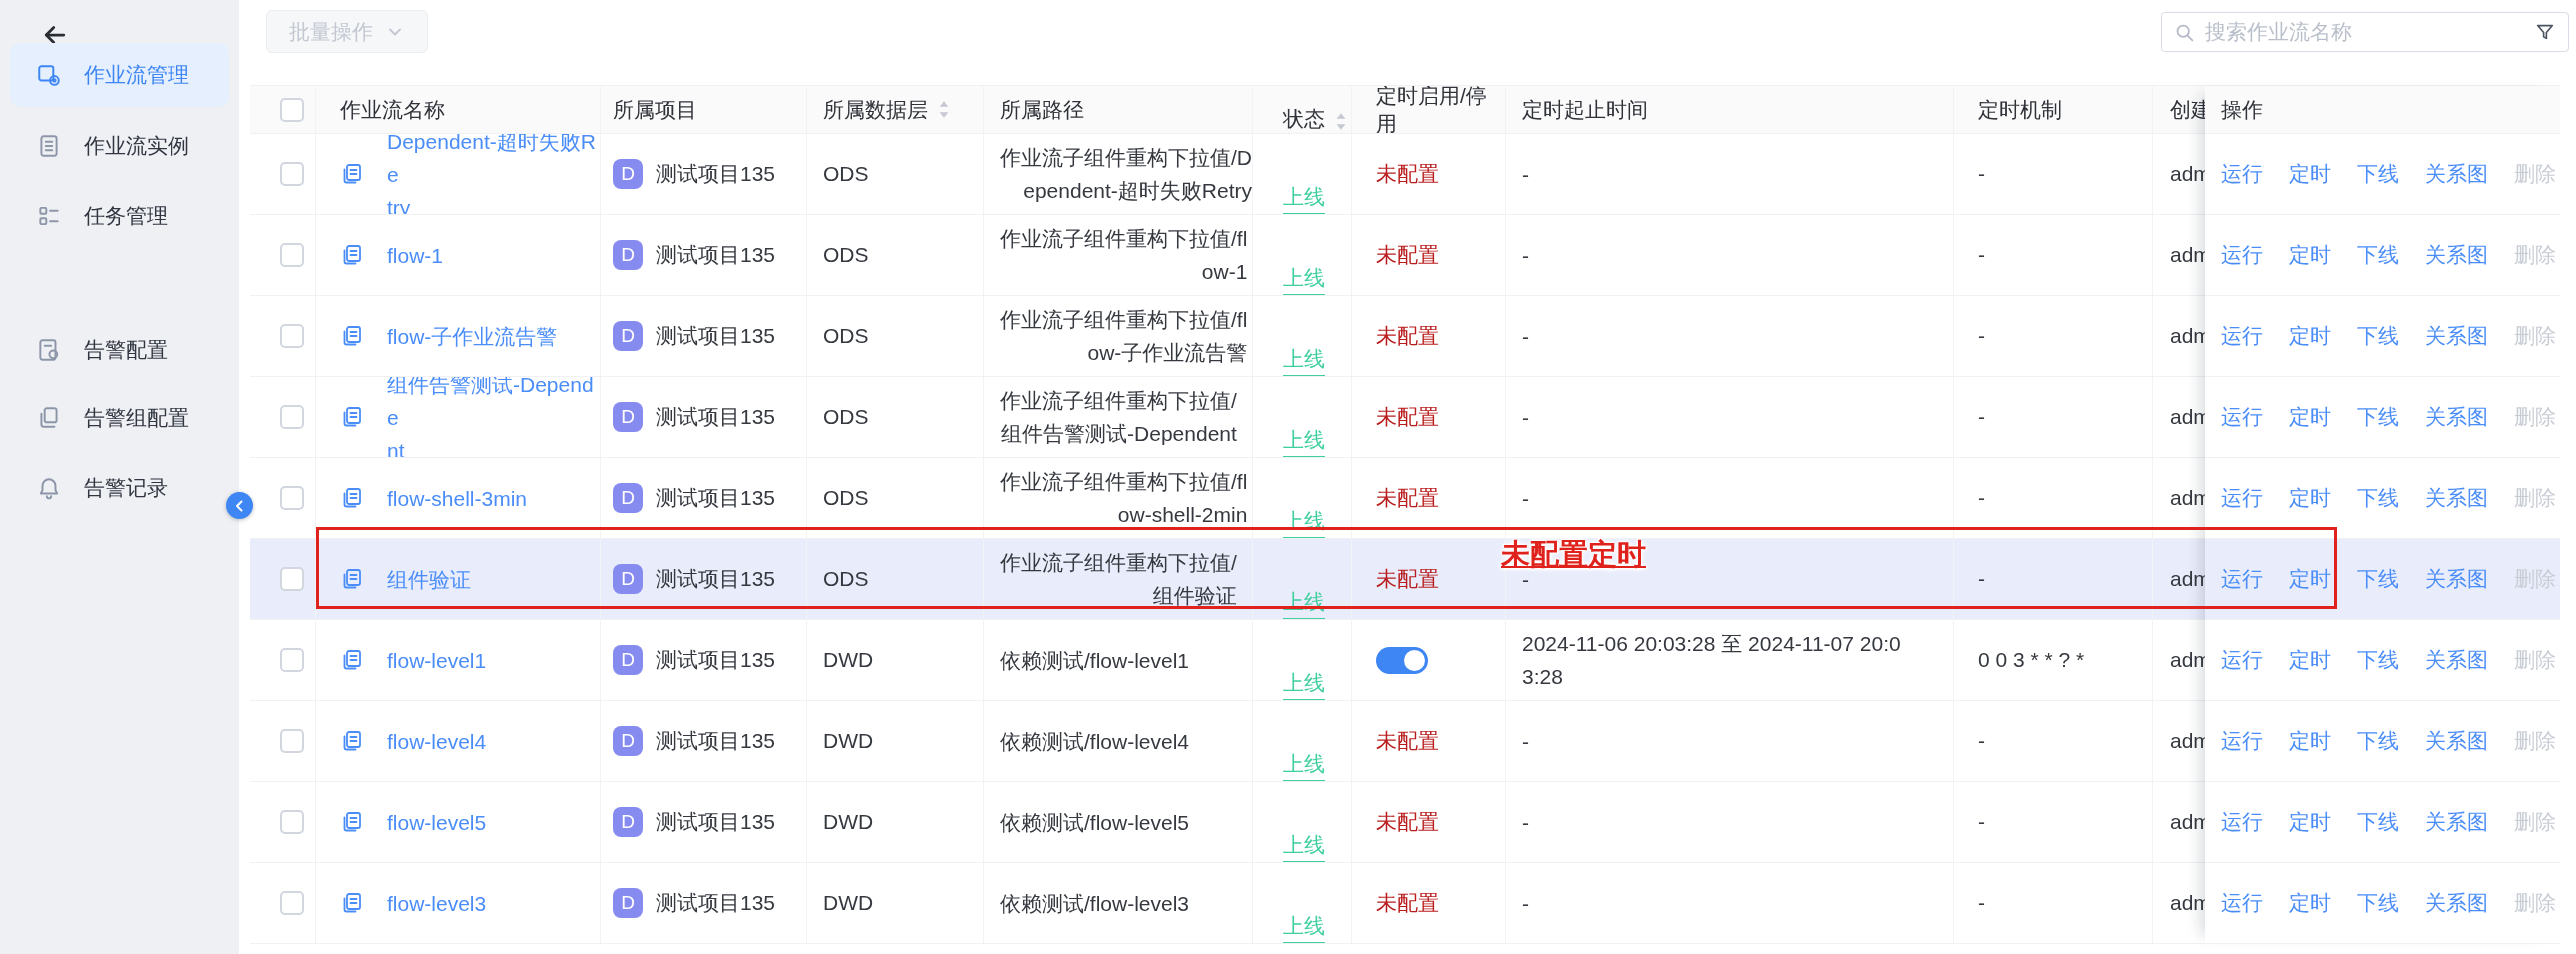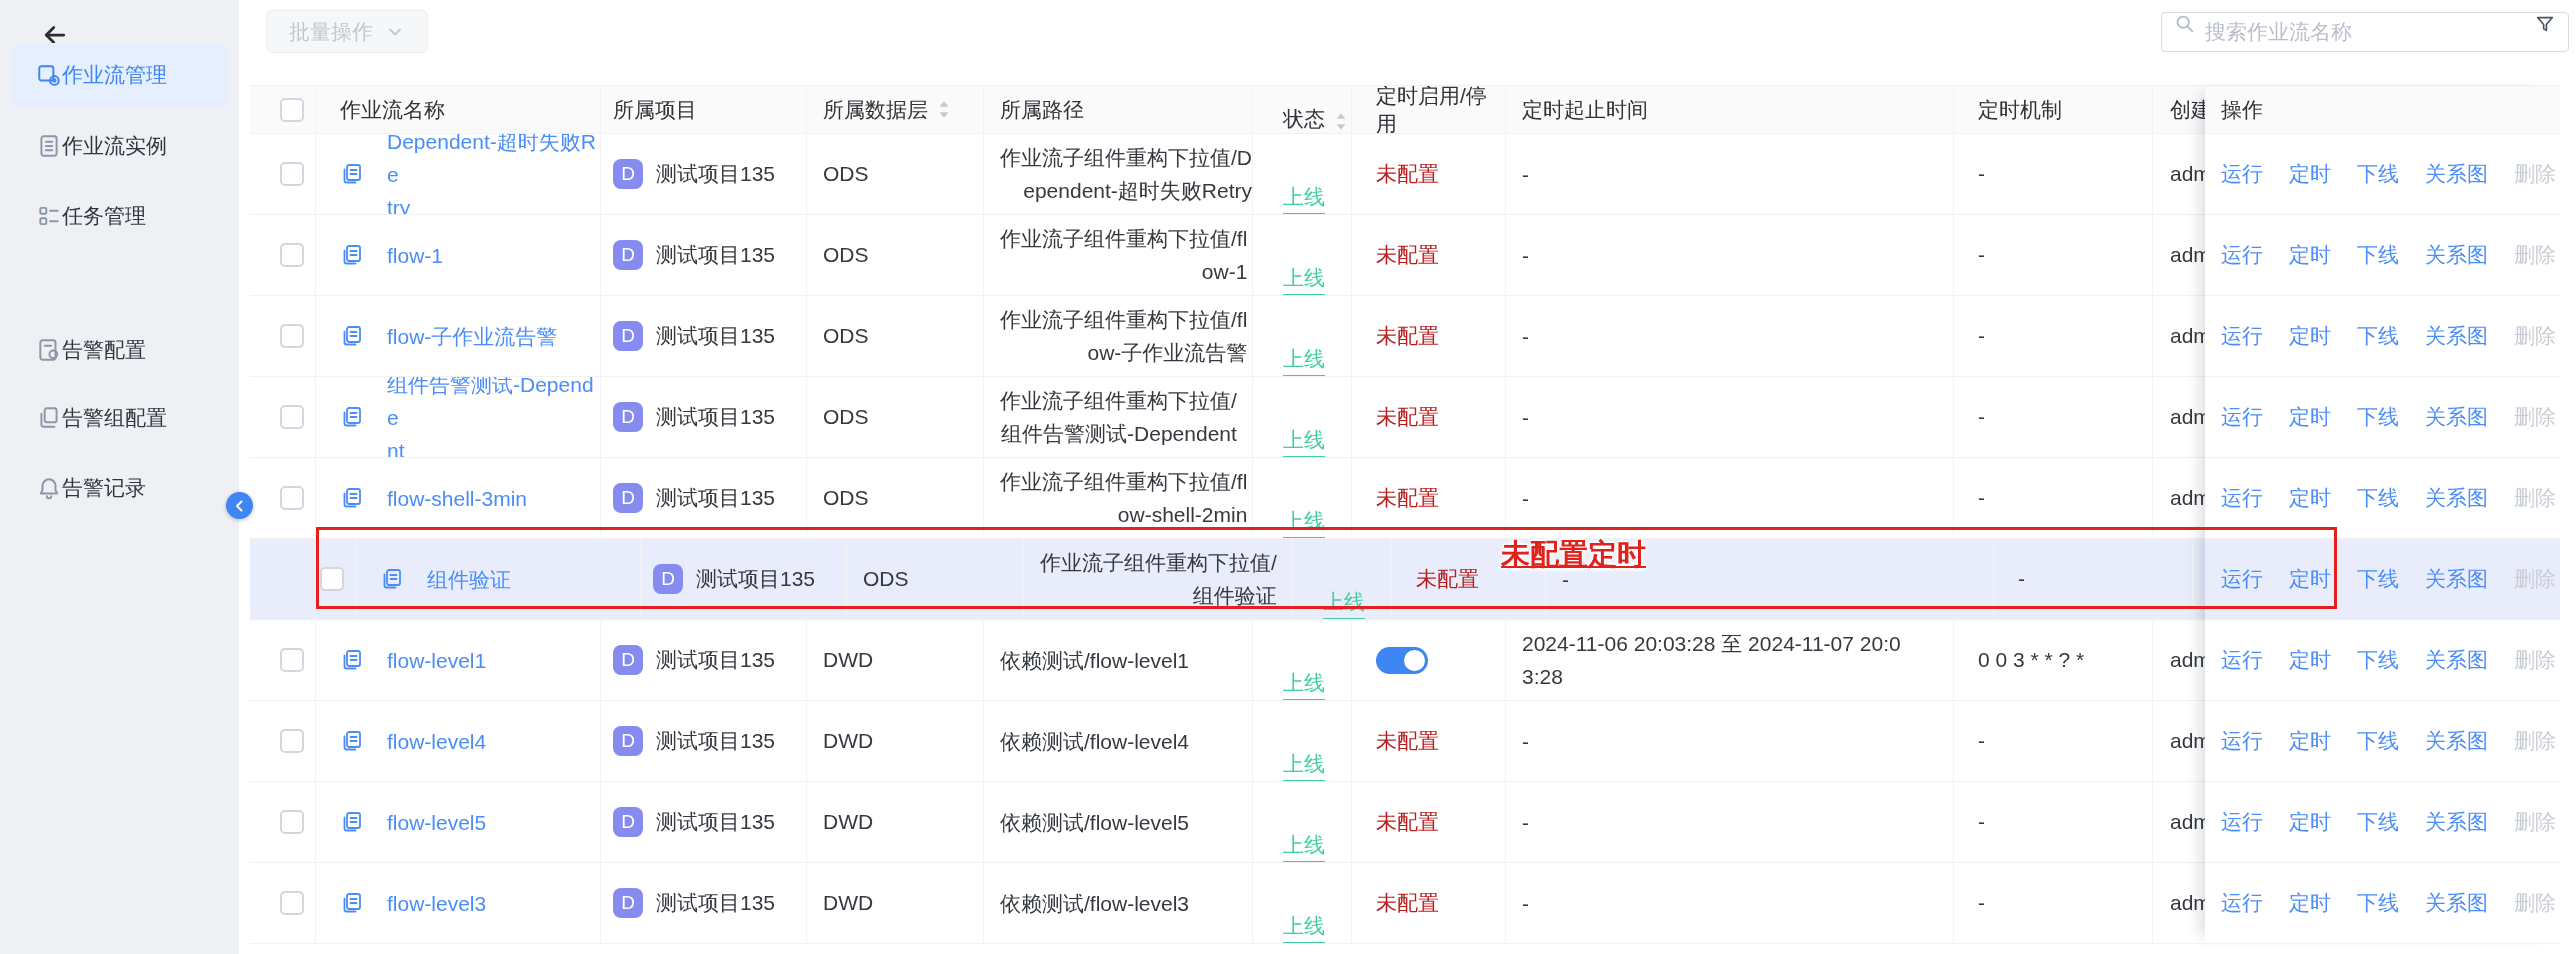--- a/index.html
+++ b/index.html
@@ -7,54 +7,54 @@
   body {
     position:relative; overflow:hidden; background:#fff;
     font-family:"Liberation Sans","DejaVu Sans",sans-serif;
     color:#35393f; font-size:21px;
   }
   
   .sidebar { position:absolute; left:0; top:0; width:239px; height:955px; background:var(--sidebar-bg); }
   .back-btn { position:absolute; left:36px; top:16px; width:38px; height:38px; display:flex; align-items:center; justify-content:center; cursor:pointer; }
   .nav-item {
     position:absolute; left:10px; width:219px; height:64px;
-    display:flex; align-items:center; padding-left:26px;
+    display:flex; align-items:center; gap:22px; padding-left:26px;
     font-size:21px; color:#303540; cursor:pointer;
   }
   .nav-item svg { flex:0 0 auto; stroke:#8d96a8; }
   .nav-item.active { background:#e6effd; border-radius:10px; color:var(--accent); }
   .nav-item.active svg { stroke:var(--accent); }
   .collapse-btn {
     position:absolute; left:226px; top:492px; width:27px; height:27px; border-radius:50%;
     background:var(--accent); display:flex; align-items:center; justify-content:center;
     z-index:30; cursor:pointer; box-shadow:0 1px 4px rgba(0,0,0,.25);
   }
   
   .bulk-btn {
     position:absolute; left:266px; top:10px; height:43px; padding:0 22px;
     background:#f6f7f9; border:1px solid #ebedf0; border-radius:6px;
     color:var(--disabled); font-size:21px; display:flex; align-items:center; gap:12px;
     cursor:not-allowed;
   }
   .search-box {
     position:absolute; right:7px; top:12px; width:408px; height:40px;
     border:1px solid #d8dce4; border-radius:4px; background:#fff;
-    display:flex; padding:0 12px; gap:10px;
+    display:flex; align-items:center; padding:0 12px; gap:10px;
   }
   .search-box input {
     flex:1; border:none; outline:none; font-size:21px; color:#333; background:transparent;
     font-family:inherit; min-width:0;
   }
   .search-box input::placeholder { color:#b9bfca; }
   
   .table { position:absolute; left:250px; top:85px; width:2310px; height:857px; border-top:1px solid var(--border); }
   .thead { display:flex; height:48px; background:var(--header-bg); border-bottom:1px solid var(--border); font-weight:700; color:#2f3238; }
   .thead .cell { font-weight:500; }
   .row { display:flex; height:81px; border-bottom:1px solid var(--border); background:#fff; }
-  .row.hl { background:var(--row-highlight);padding-left:40px; }
+  .row.hl { background:var(--row-highlight); }
   .cell { height:100%; border-right:1px solid #f2f3f5; display:flex; align-items:center; overflow:hidden; }
   .c-sel    { width:66px;  padding-left:30px; }
   .c-name   { width:285px; padding-left:24px; }
   .c-proj   { width:206px; padding-left:12px; }
   .c-layer  { width:177px; padding-left:16px; }
   .c-path   { width:269px; padding-left:16px;text-align:right; }
   .c-status { width:99px; padding-left:30px;align-items:flex-end; }
   .c-en     { width:154px; padding-left:24px; }
   .c-range  { width:448px; padding-left:16px; padding-right:10px; }
   .c-cron   { width:199px; padding-left:24px; }

